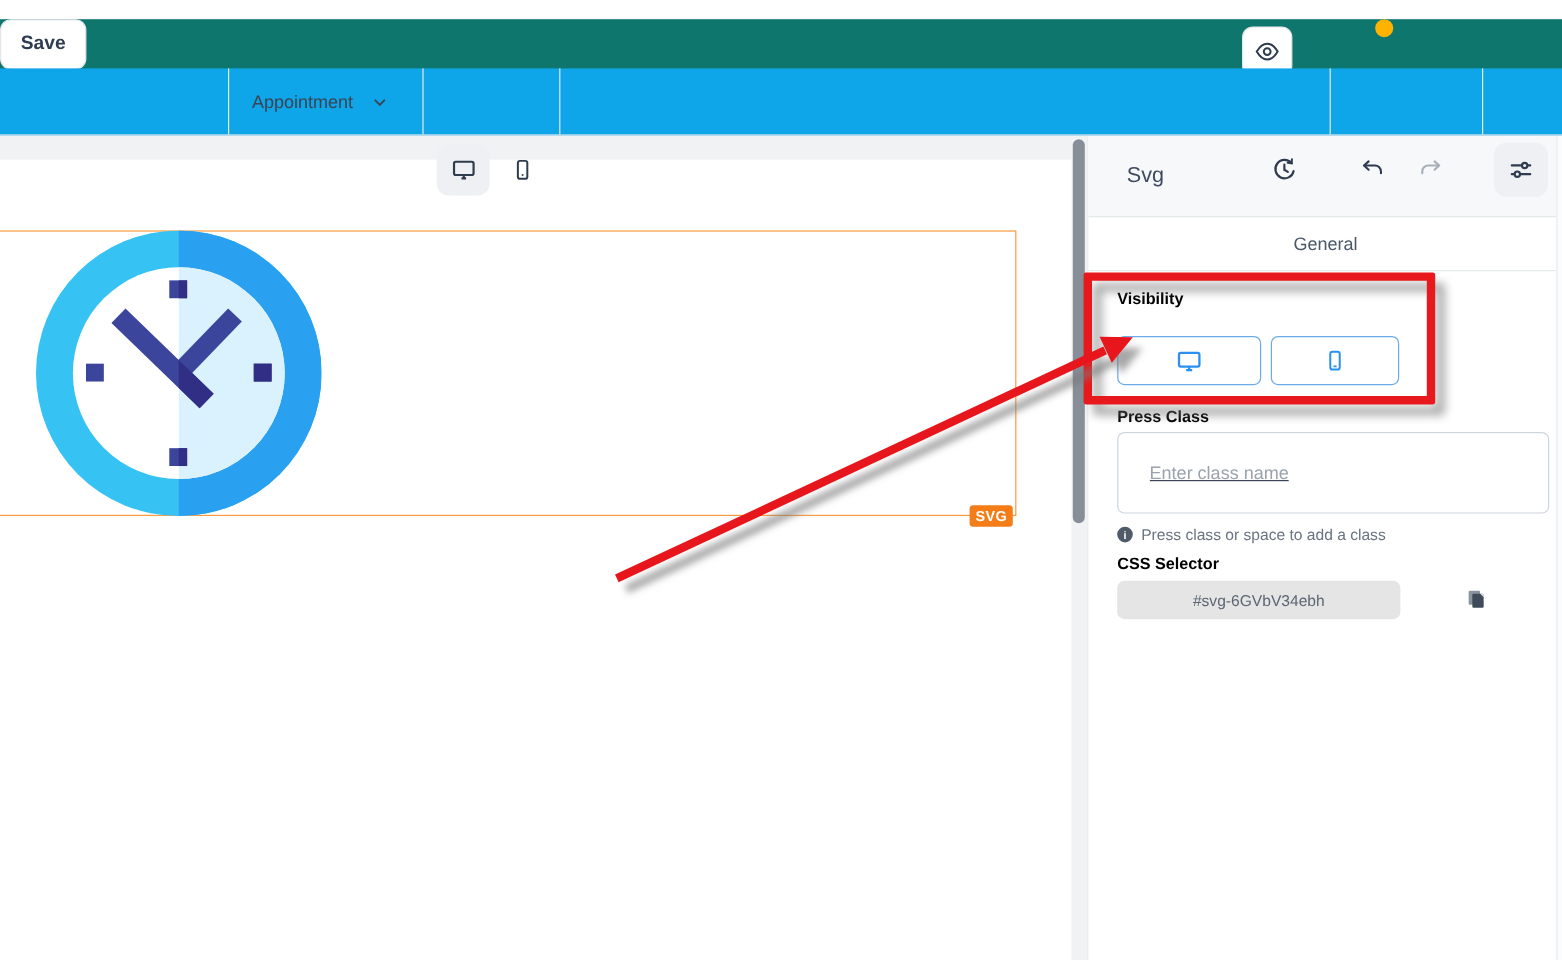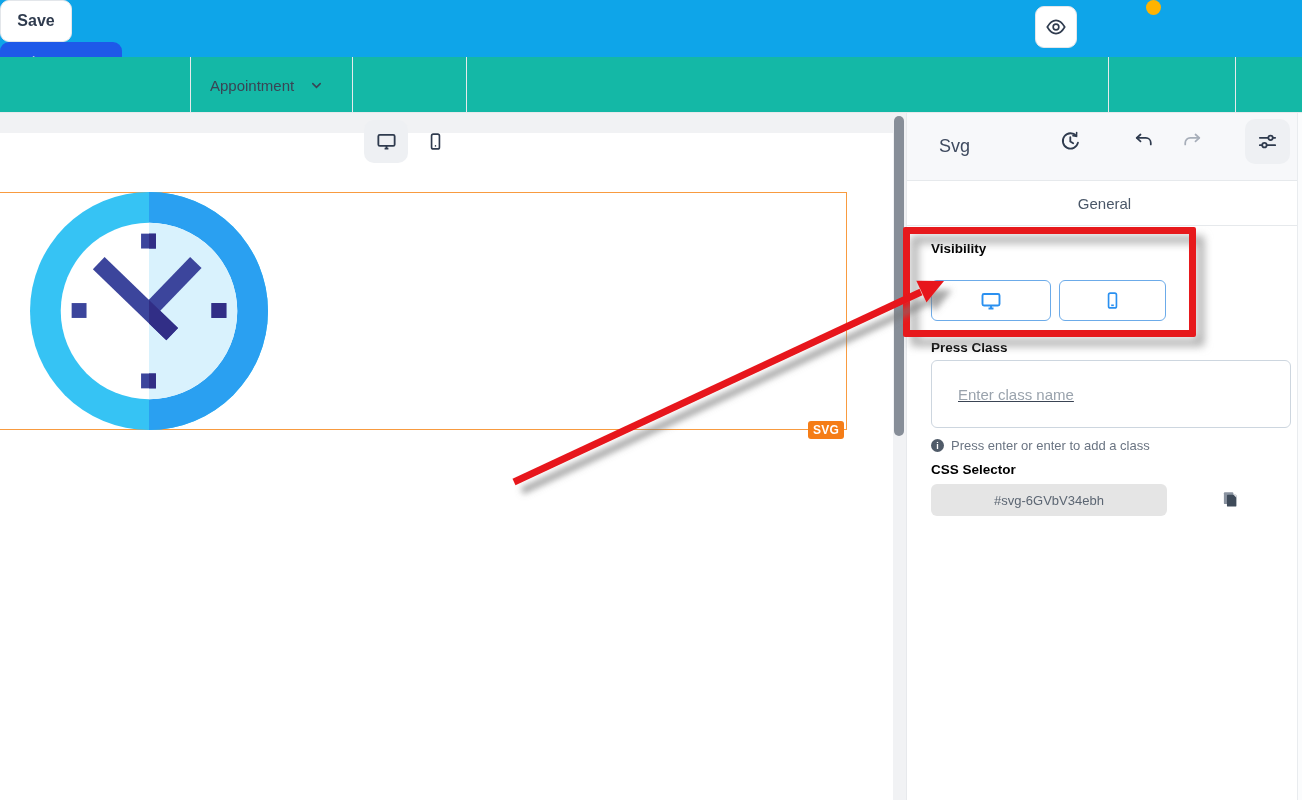--- a/index.html
+++ b/index.html
@@ -2,34 +2,34 @@
 <html><head>
 <meta charset="utf-8">
 <style>
   * { margin:0; padding:0; box-sizing:border-box; }
   html,body { width:1302px; height:800px; overflow:hidden; background:#fff;
               font-family:"Liberation Sans", sans-serif; }
   .abs { position:absolute; }
   button { font-family:"Liberation Sans", sans-serif; cursor:pointer; background:none; border:none; }
 
   
-  #topbar { position:absolute; left:0; top:0; width:1302px; height:69px; background:#0ea5e9;
+  #topbar { position:absolute; left:0; top:16px; width:1302px; height:69px; background:#0f766e;
             border-bottom:1px solid #e7e9ec; z-index:5; }
   .icon-btn { position:absolute; display:flex; align-items:center; justify-content:center;
               border:1px solid #e3e6ea; border-radius:9px; background:#fff; }
   #preview-btn { left:1035px; top:6px; width:42px; height:42px; }
   #save-btn { left:1087px; top:6px; width:72px; height:42px; border:1px solid #e3e6ea; border-radius:9px;
               background:#fff; font-size:16px; font-weight:600; color:#2f3b4e; }
   #unsaved-dot { left:1146px; top:0px; width:15px; height:15px; border-radius:50%; background:#ffb300; z-index:6; }
   #publish-btn { left:1170px; top:5px; width:122px; height:43px; border-radius:9px; background:#1e59e9;
                  color:#fff; font-size:16px; font-weight:600; display:flex; align-items:center;
                  justify-content:center; gap:9px; }
 
   
-  #toolbar2 { position:absolute; left:0; top:57px; width:1302px; height:56px; background:#14b8a6;
+  #toolbar2 { position:absolute; left:0; top:57px; width:1302px; height:56px; background:#0ea5e9;
               border-bottom:1px solid #e7e9ec; z-index:5; }
   .vdiv { position:absolute; top:0; width:1px; height:55px; background:#e7e9ec; }
   #page-select { position:absolute; left:196px; top:8px; width:150px; height:40px; display:flex;
                  align-items:center; gap:16px; padding-left:14px; color:#3a4454; font-size:15px; }
   .tb-btn { position:absolute; top:63px; display:flex; align-items:center; justify-content:center; color:#2f3b4e; }
   .tb-btn.lightbg { background:#eef0f3; border-radius:10px; }
 
   
   #workspace { position:absolute; left:0; top:113px; width:1302px; height:687px; background:#f1f2f4; }
   #canvas { position:absolute; left:0; top:20px; width:893px; height:667px; background:#fff; overflow:visible; }
@@ -227,21 +227,21 @@
         <rect x="7.5" y="3.5" width="9" height="17" rx="2"></rect>
         <path d="M10.5 17.5 h3"></path>
       </svg>
     </button>
 
     <span class="field-label" style="top:227px">Press Class</span>
     <input id="class-input" type="text" placeholder="Enter class name" style="">
 
     <div id="class-hint">
       <span id="info-icon">i</span>
-      <span>Press enter or enter to add a class</span>
+      <span>Press class or space to add a class</span>
     </div>
 
     <span class="field-label" style="top:349px">CSS Selector</span>
     <div id="selector-chip">#svg-6GVbV34ebh</div>
     <button id="copy-btn">
       <svg width="18" height="18" viewBox="0 0 20 20">
         <rect x="3.2" y="2.6" width="10.5" height="13" rx="1" fill="#8a93a0"></rect>
         <rect x="6.6" y="5.4" width="10.5" height="13" rx="1" fill="#3f4b5a"></rect>
         <path d="M14 5.4 h3.1 v3.1 Z" fill="#ffffff" opacity="0.85"></path>
       </svg>

